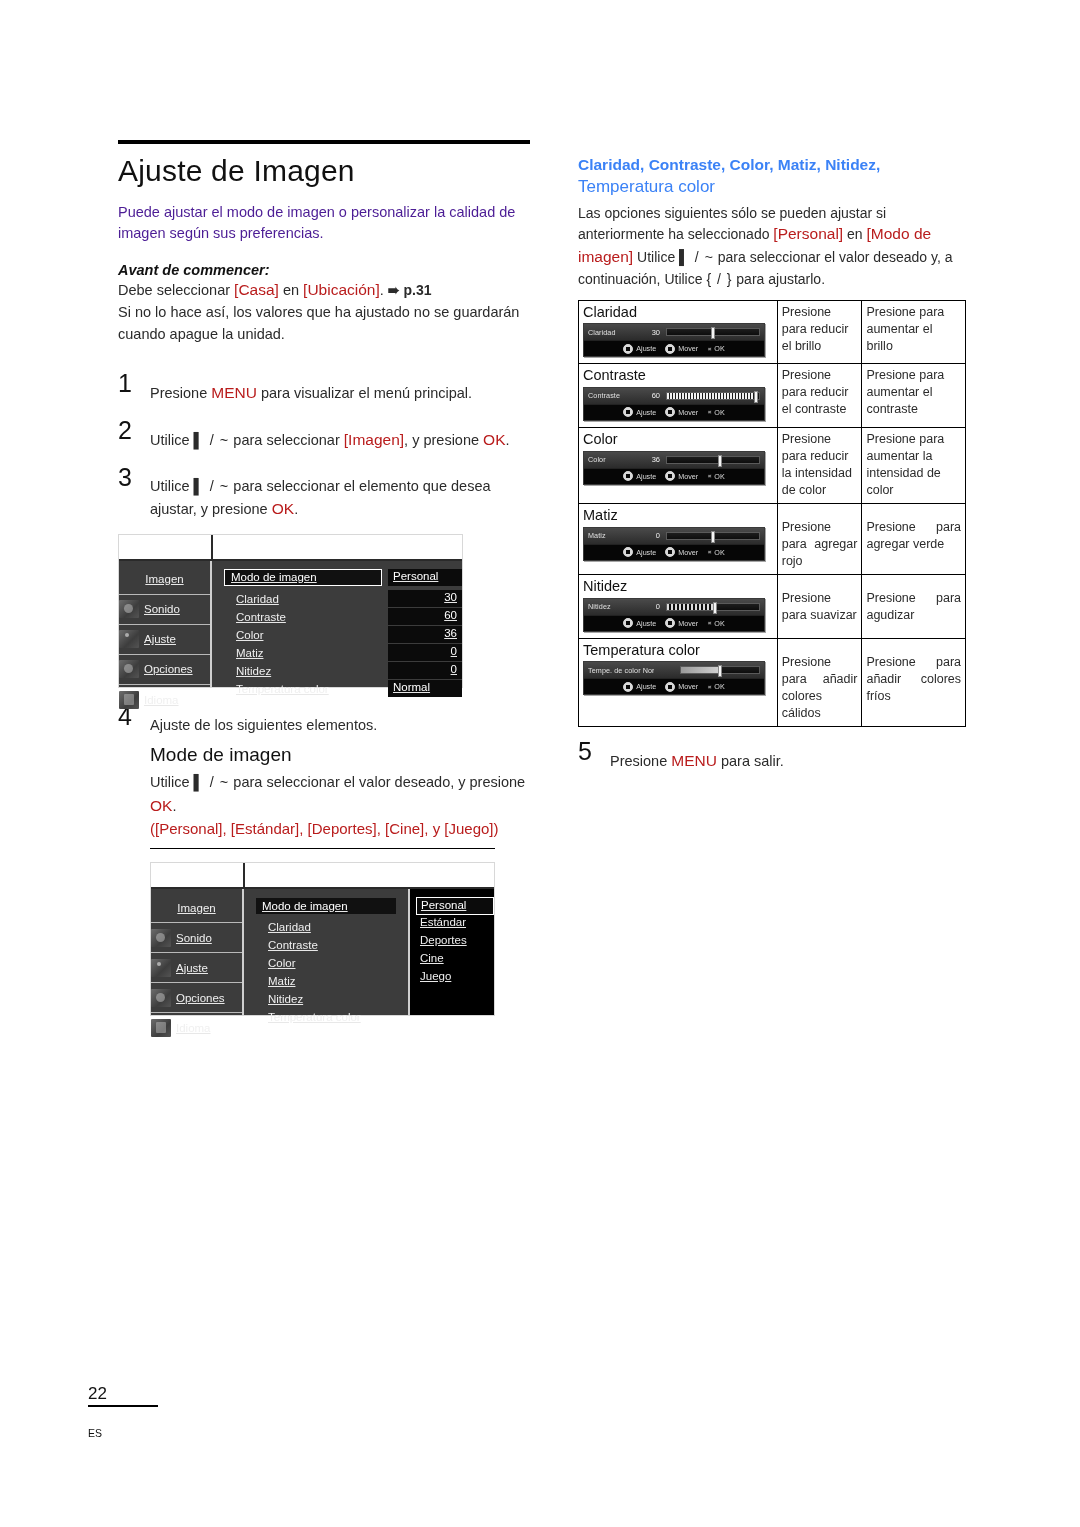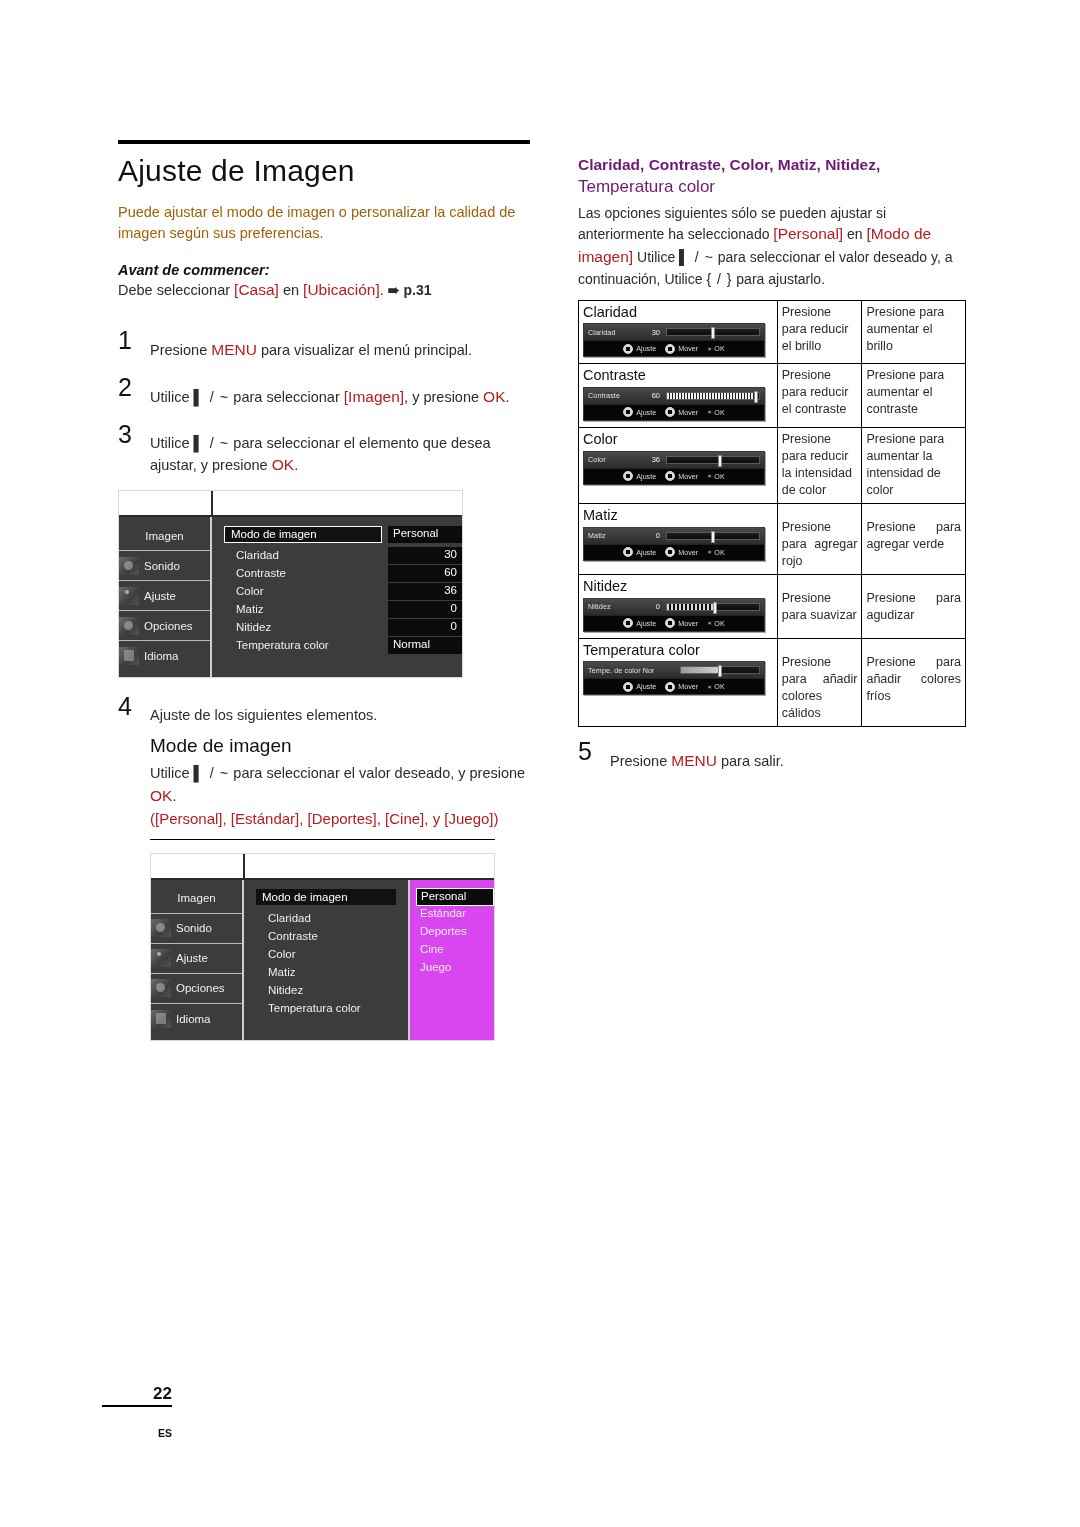--- a/index.html
+++ b/index.html
@@ -29,21 +29,21 @@
   h1.page-title {
     font-size: 30px;
     font-weight: 400;
     letter-spacing: .2px;
     color: #111;
     margin-bottom: 14px;
   }
   p.lead {
     font-size: 14.5px;
     line-height: 1.45;
-    color: #a16207;
+    color: #4c1d95;
   }
   .before-label {
     font-style: italic;
     font-weight: bold;
     font-size: 14.5px;
     margin-top: 18px;
     color: #111;
   }
   .before-body {
     font-size: 14.5px;
@@ -97,21 +97,21 @@
     color: #e8e8e8;
   }
   .osd-topbar {
     height: 26px;
     background: #ffffff;
     border-bottom: 2px solid #2a2a2a;
     display: flex;
   }
   .osd-topbar .tb-l { width: 94px; border-right: 2px solid #2a2a2a; }
   .osd-topbar .tb-r { flex: 1; }
-  .osd-body { display: flex; height: 160px; background: #d946ef; }
+  .osd-body { display: flex; height: 126px; background: #000000; text-decoration: underline; }
 
   .osd-side {
     width: 93px;
     flex: 0 0 93px;
     border-right: 2px solid #cfcfcf;
     padding-top: 4px;
     background: #3c3c3c;
   }
   .osd-side-item {
     display: flex;
@@ -212,21 +212,21 @@
     border: 1.5px solid #ffffff;
     color: #fff;
     width: 78px;
   }
 
   
   h2.rc-title {
     font-size: 15.5px;
     font-weight: bold;
     line-height: 1.35;
-    color: #701a75;
+    color: #3b82f6;
   }
   h2.rc-title .light { font-weight: 400; font-size: 17px; }
   p.rc-body {
     font-size: 14px;
     line-height: 1.47;
     color: #2b2b2b;
     margin-top: 4px;
   }
 
   
@@ -341,25 +341,24 @@
   }
   .sw-hint-txt { font-size: 7.2px; color: #dcdcdc; }
   .ok-glyph { font-size: 6.5px; color: #dcdcdc; letter-spacing: -.5px; }
 
   
   .step5 { display: flex; align-items: flex-start; margin-top: 12px; }
 
   
   .footer {
     position: absolute;
-    left: 102px;
+    left: 88px;
     bottom: 88px;
     width: 70px;
-    text-align: right;
-    font-weight: bold;
+    text-align: left;
   }
   .folio {
     font-size: 17px;
     color: #111;
     border-bottom: 2.5px solid #000;
     padding-bottom: 1px;
     display: block;
   }
   .folio-sub { font-size: 10.5px; color: #111; margin-top: 20px; display: block; }
 </style>
@@ -371,20 +370,21 @@
   <div class="col-left">
 
     <div class="title-rule"></div>
     <h1 class="page-title">Ajuste de Imagen</h1>
 
     <p class="lead">Puede ajustar el modo de imagen o personalizar la calidad de imagen según sus preferencias.</p>
 
     <div class="before-label">Avant de commencer:</div>
     <div class="before-body">
       <span>Debe seleccionar </span><span class="big-b">[Casa]</span><span> en </span><span class="big-b">[Ubicación]</span><span>. </span><span class="arrow-ref">➠ p.31</span>
+      <div>Si no lo hace así, los valores que ha ajustado no se guardarán cuando apague la unidad.</div>
     </div>
 
     <div class="steps">
 
       <div class="step">
         <div class="step-num">1</div>
         <div class="step-text"><span>Presione </span><span class="big-b">MENU</span><span> para visualizar el menú principal.</span></div>
       </div>
 
       <div class="step">

